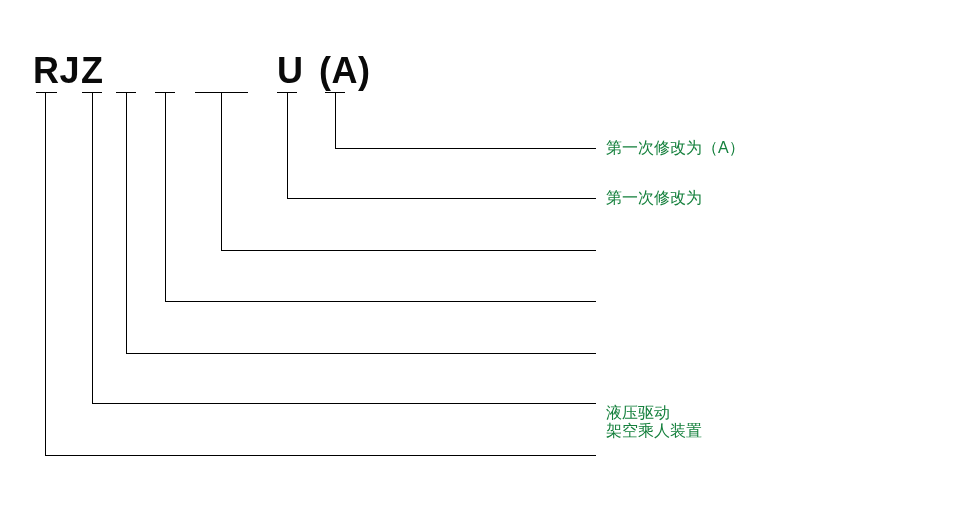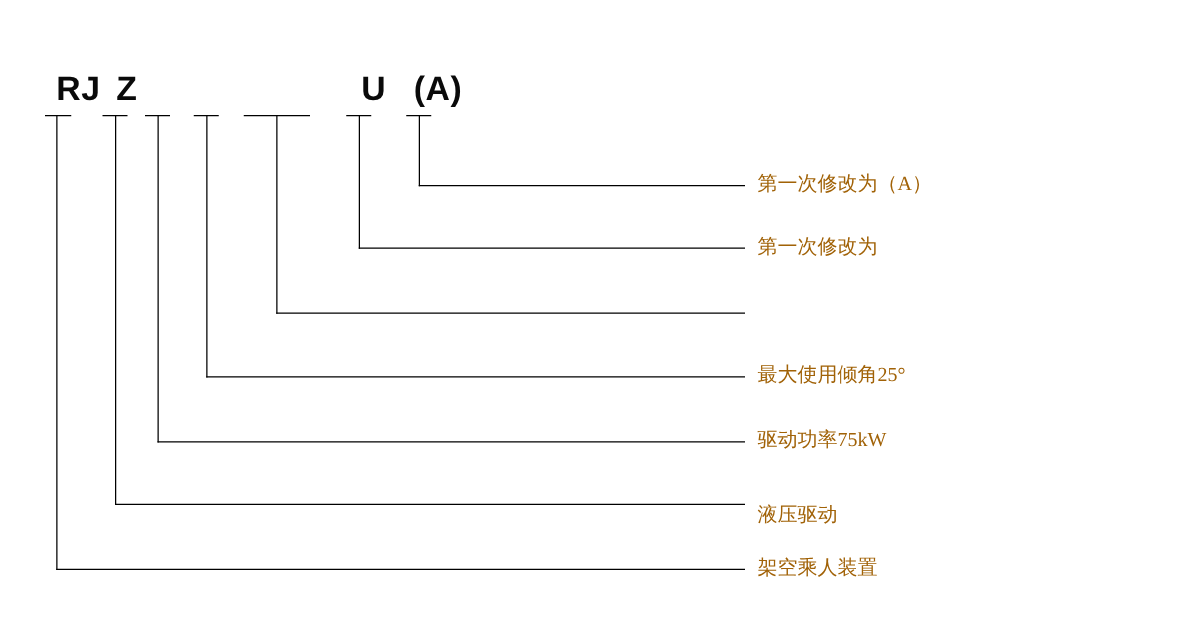--- a/index.html
+++ b/index.html
@@ -7,28 +7,27 @@
     position: relative;
     width: 960px;
     height: 510px;
     background: #ffffff;
     overflow: hidden;
     font-family: "Liberation Sans", sans-serif;
   }
   .code-seg {
     position: absolute;
     top: 57px;
-    font-size: 27px;
+    font-size: 36px;
     font-weight: bold;
     color: #0a0a0a;
     letter-spacing: 0.5px;
     white-space: pre;
     line-height: 28px;
     font-family: "Liberation Sans", sans-serif;
-    margin-left: 12px;
   }
   .tick {
     position: absolute;
     top: 92px;
     height: 1px;
     background: #000000;
   }
   .vline {
     position: absolute;
     top: 92px;
@@ -39,23 +38,23 @@
     position: absolute;
     height: 1px;
     background: #000000;
   }
   .label {
     position: absolute;
     left: 606px;
     height: 18px;
     line-height: 18px;
     font-size: 16px;
-    color: #a16207;
+    color: #15803d;
     white-space: pre;
-    font-family: Liberation Serif, serif;
+    font-family: Liberation Sans, sans-serif;
   }
 </style>
 </head>
 <body>
 
 <div class="diagram">
 
   <span class="code-seg" style="left:33px">RJ</span>
   <span class="code-seg" style="left:81px">Z</span>
   <span class="code-seg" style="left:277px">U</span>
@@ -80,18 +79,16 @@
   <div class="hline" style="top:148px; left:335px; width:261px"></div>
   <div class="hline" style="top:198px; left:287px; width:309px"></div>
   <div class="hline" style="top:250px; left:221px; width:375px"></div>
   <div class="hline" style="top:301px; left:165px; width:431px"></div>
   <div class="hline" style="top:353px; left:126px; width:470px"></div>
   <div class="hline" style="top:403px; left:92px;  width:504px"></div>
   <div class="hline" style="top:455px; left:45px;  width:551px"></div>
 
   <div class="label" style="top:139px">第一次修改为（A）</div>
   <div class="label" style="top:189px">第一次修改为</div>
-  <div class="label" style="top:292px">最大使用倾角25°</div>
-  <div class="label" style="top:344px">驱动功率75kW</div>
   <div class="label" style="top:404px">液压驱动</div>
-  <div class="label" style="top:446px">架空乘人装置</div>
+  <div class="label" style="top:422px">架空乘人装置</div>
 
 </div>
 
 </body></html>

